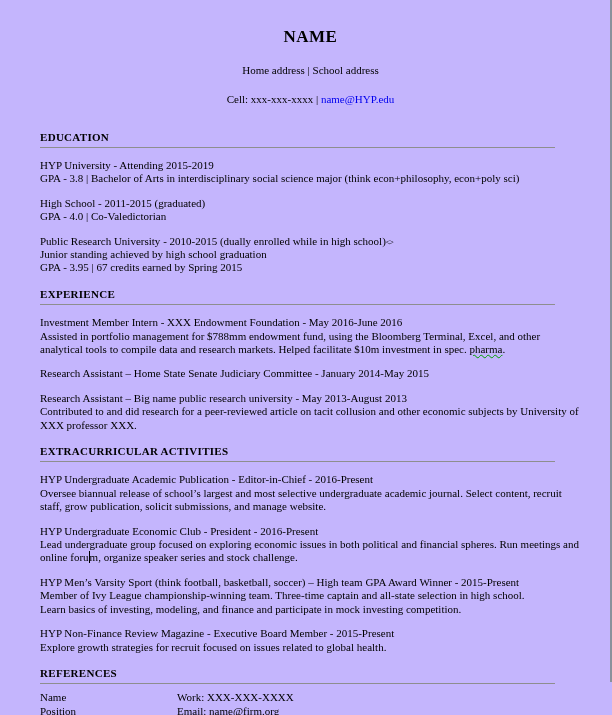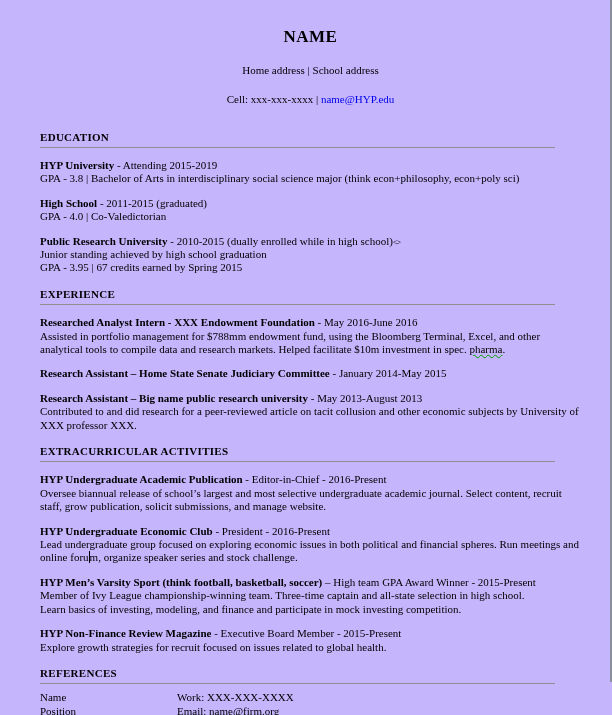--- a/index.html
+++ b/index.html
@@ -34,21 +34,21 @@
     font-weight:bold; letter-spacing:0.3px;
     margin:13px 0 3px 0;
   }
   .section-heading.first { margin-top:24px; }
   .rule {
     border:0; height:0;
     border-top:1px solid #8e8e8e;
     width:515px; margin:0 0 0 0;
   }
   .entry-title { margin:11px 0 0 0; }
-  .entry-title b { font-weight:bold; }
+  .entry-title b { font-weight:normal; }
   .entry-body { margin:0; }
   .small-mark { font-size:8px; letter-spacing:-1px; }
   .squiggle {
     text-decoration:underline;
     text-decoration-style:wavy;
     text-decoration-color:#00a000;
     text-decoration-thickness:1px;
   }
   .caret {
     display:inline-block;
@@ -82,21 +82,21 @@
     <p class="entry-title"><b>High School</b><span> - 2011-2015 (graduated)</span></p>
     <p class="entry-body">GPA - 4.0 | Co-Valedictorian</p>
 
     <p class="entry-title"><b>Public Research University</b><span> - 2010-2015 (dually enrolled while in high school)</span><span class="small-mark">&lt;&gt;</span></p>
     <p class="entry-body">Junior standing achieved by high school graduation</p>
     <p class="entry-body">GPA - 3.95 | 67 credits earned by Spring 2015</p>
 
     <p class="section-heading">EXPERIENCE</p>
     <hr class="rule">
 
-    <p class="entry-title"><b>Researched Analyst Intern - XXX Endowment Foundation</b><span> - May 2016-June 2016</span></p>
+    <p class="entry-title"><b>Investment Member Intern - XXX Endowment Foundation</b><span> - May 2016-June 2016</span></p>
     <p class="entry-body"><span>Assisted in portfolio management for $788mm endowment fund, using the Bloomberg Terminal, Excel, and other analytical tools to compile data and research markets. Helped facilitate $10m investment in spec. </span><span class="squiggle">pharma</span><span>.</span></p>
 
     <p class="entry-title"><b>Research Assistant – Home State Senate Judiciary Committee</b><span> - January 2014-May 2015</span></p>
 
     <p class="entry-title"><b>Research Assistant – Big name public research university</b><span> - May 2013-August 2013</span></p>
     <p class="entry-body">Contributed to and did research for a peer-reviewed article on tacit collusion and other economic subjects by University of XXX professor XXX.</p>
 
     <p class="section-heading">EXTRACURRICULAR ACTIVITIES</p>
     <hr class="rule">
 

